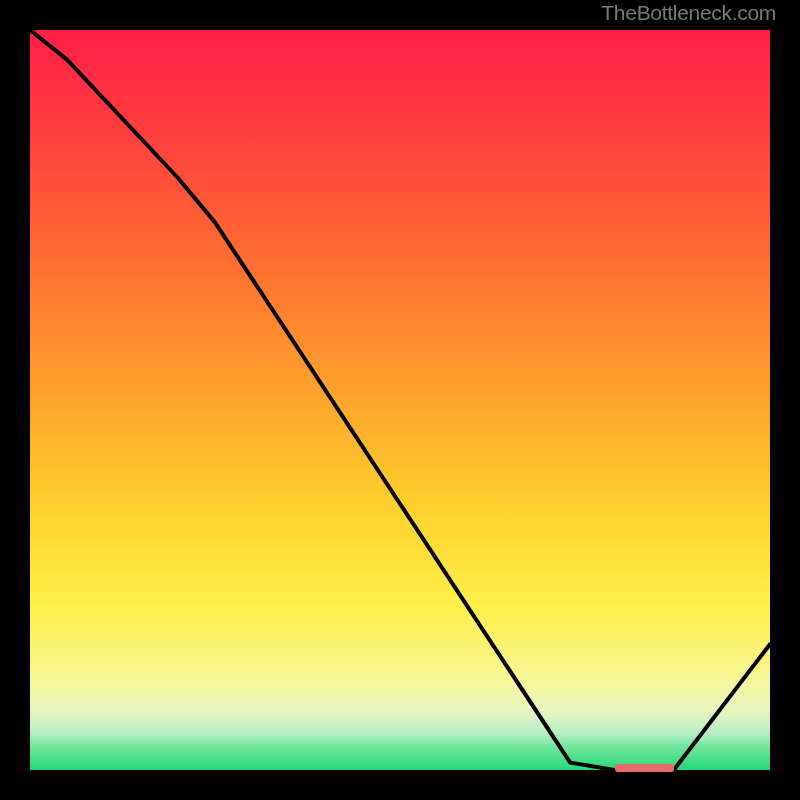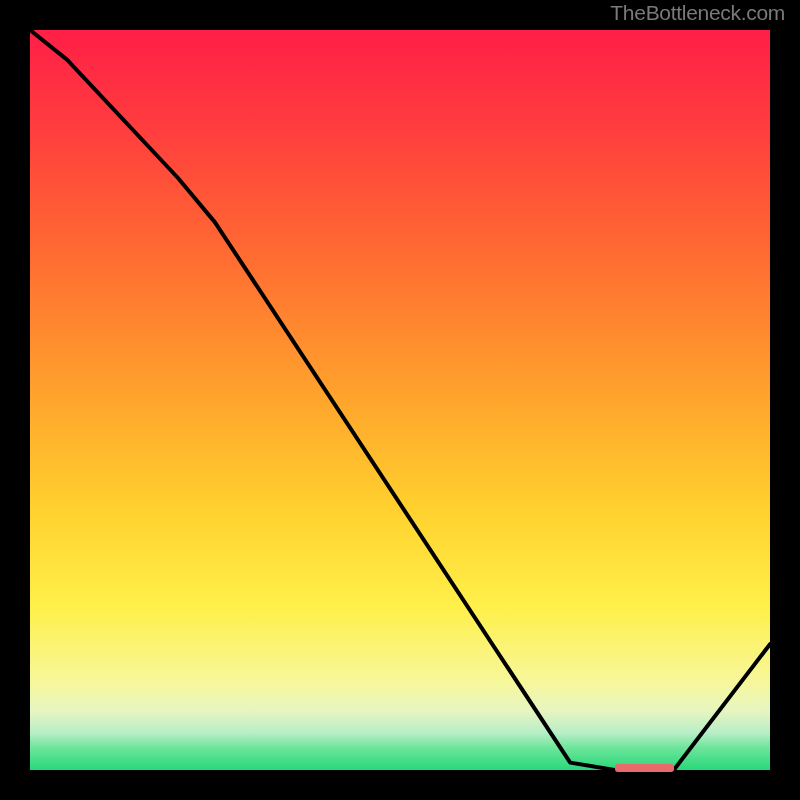--- a/index.html
+++ b/index.html
@@ -12,21 +12,21 @@
     overflow: hidden;
   }
   .canvas {
     position: relative;
     width: 800px;
     height: 800px;
   }
   .attribution {
     position: absolute;
     top: 1px;
-    right: 15px;
+    right: 24px;
     color: #7a7a7a;
     font-size: 21px;
     font-weight: 500;
     letter-spacing: -0.3px;
   }
   .plot-area {
     position: absolute;
     left: 30px;
     top: 30px;
     width: 740px;

